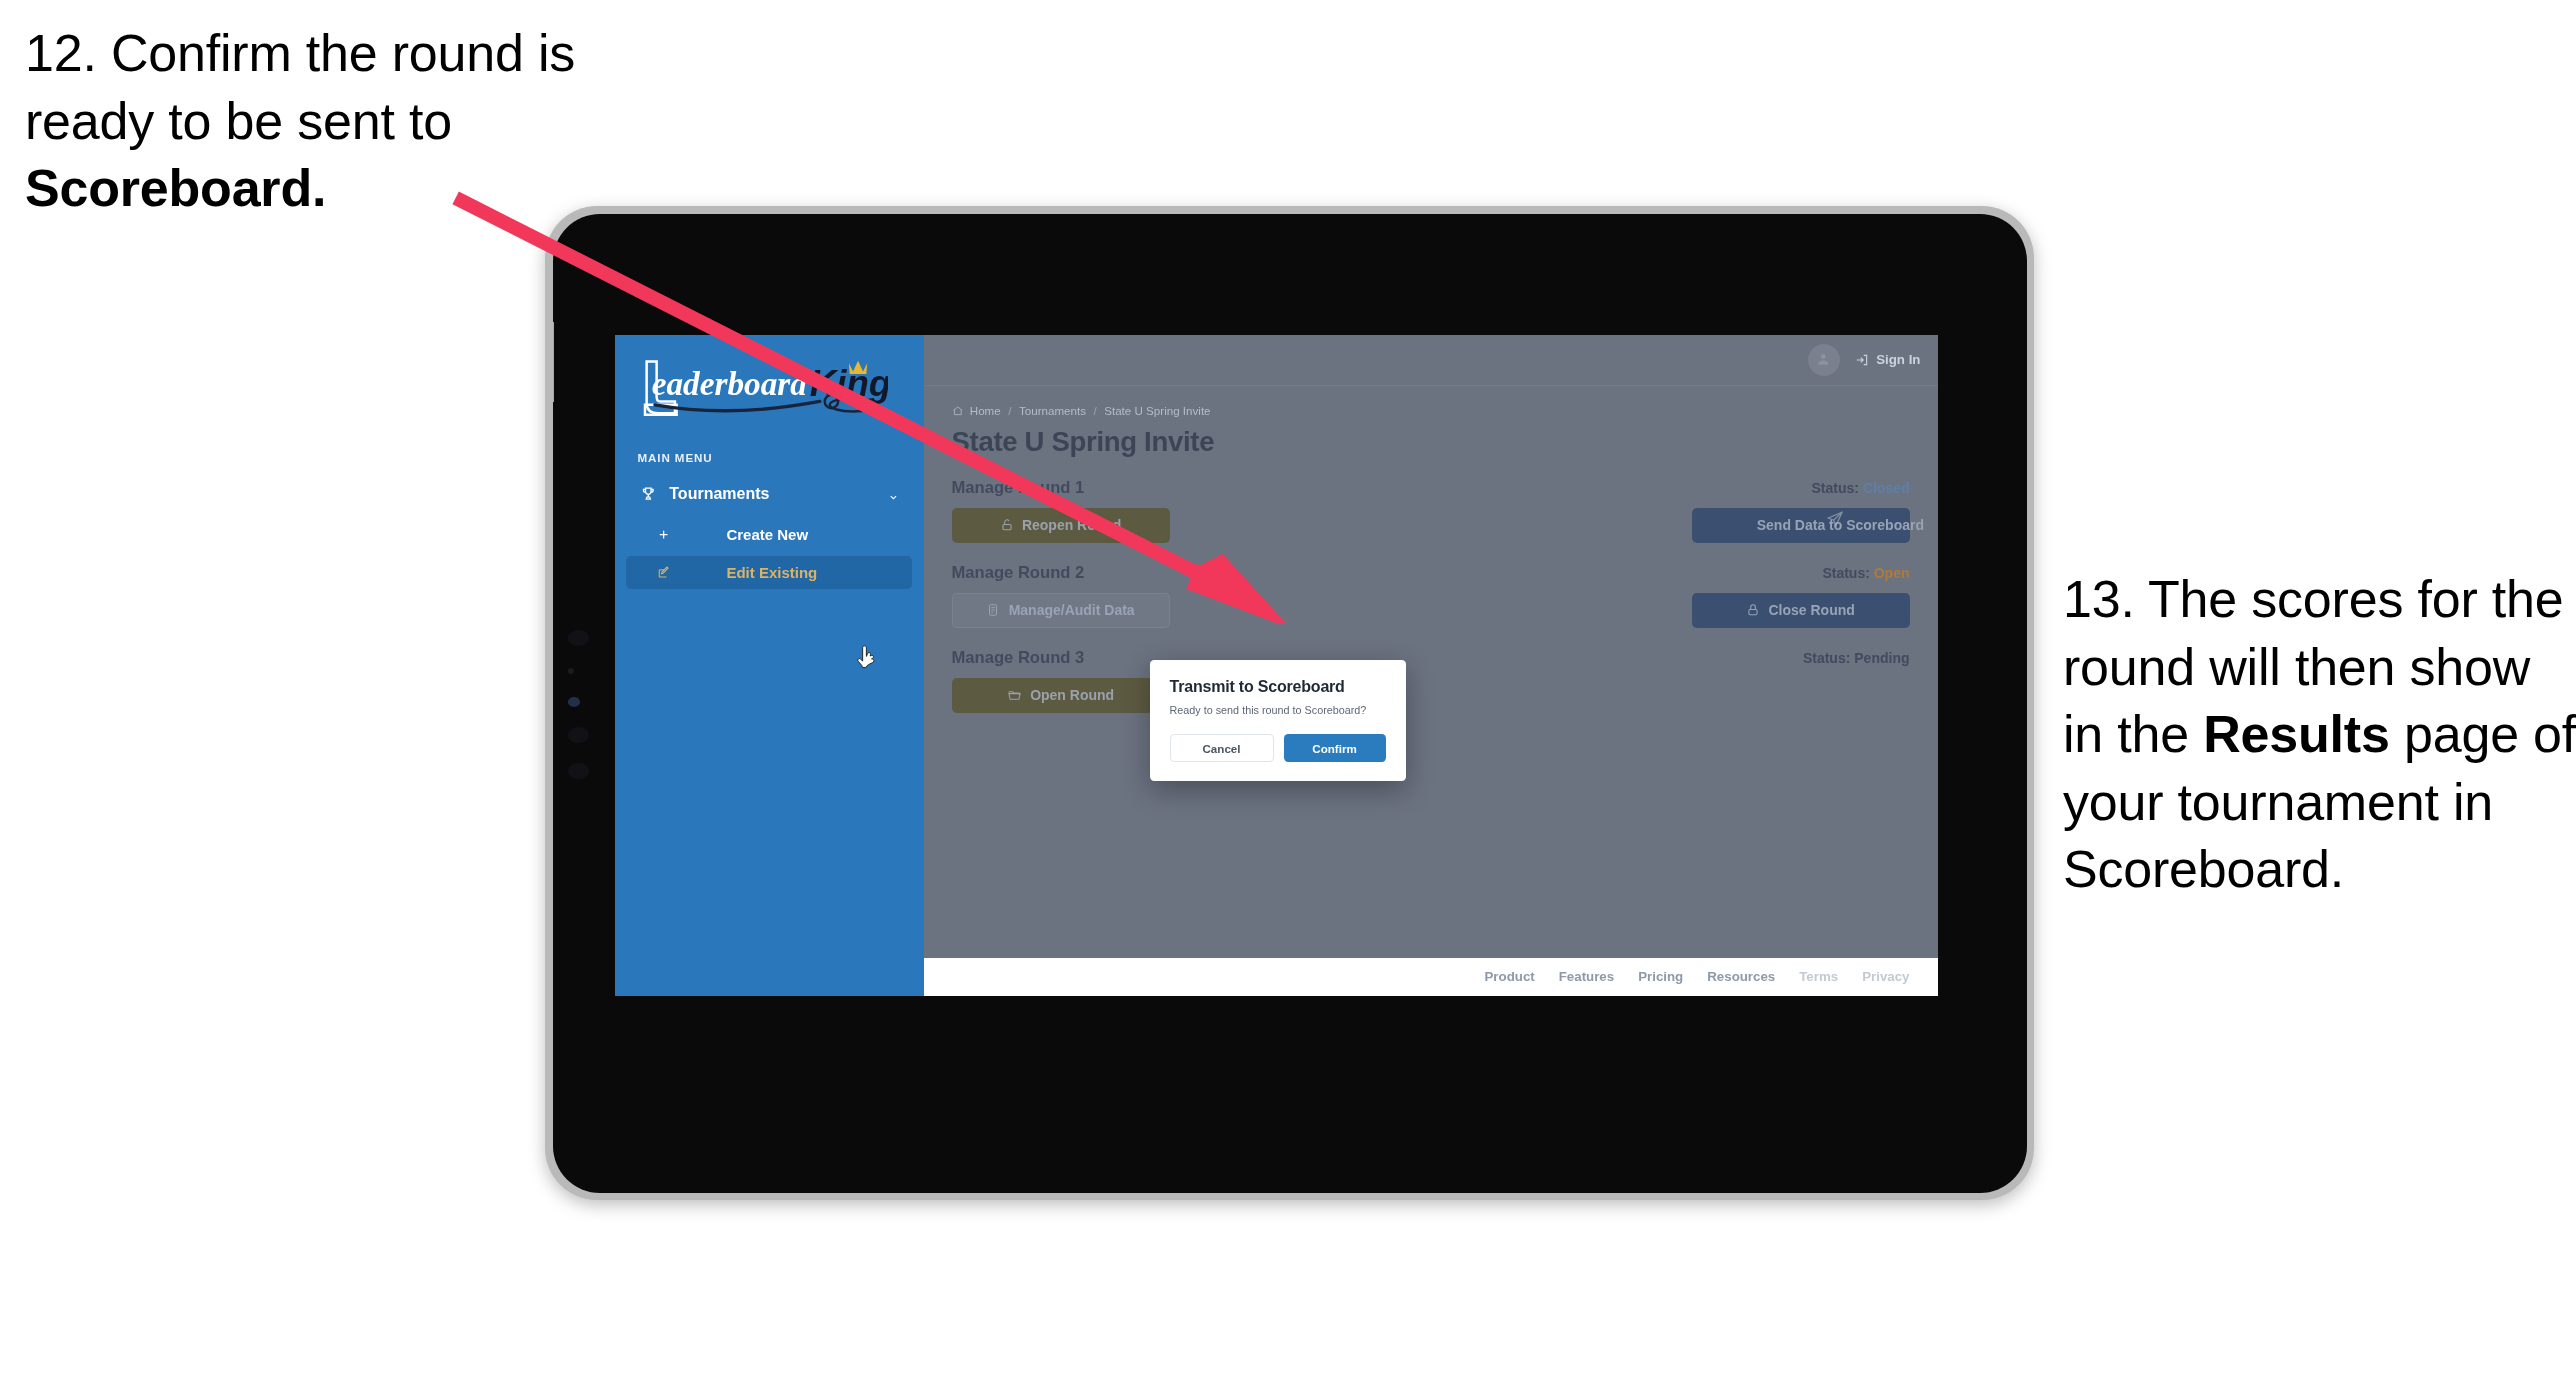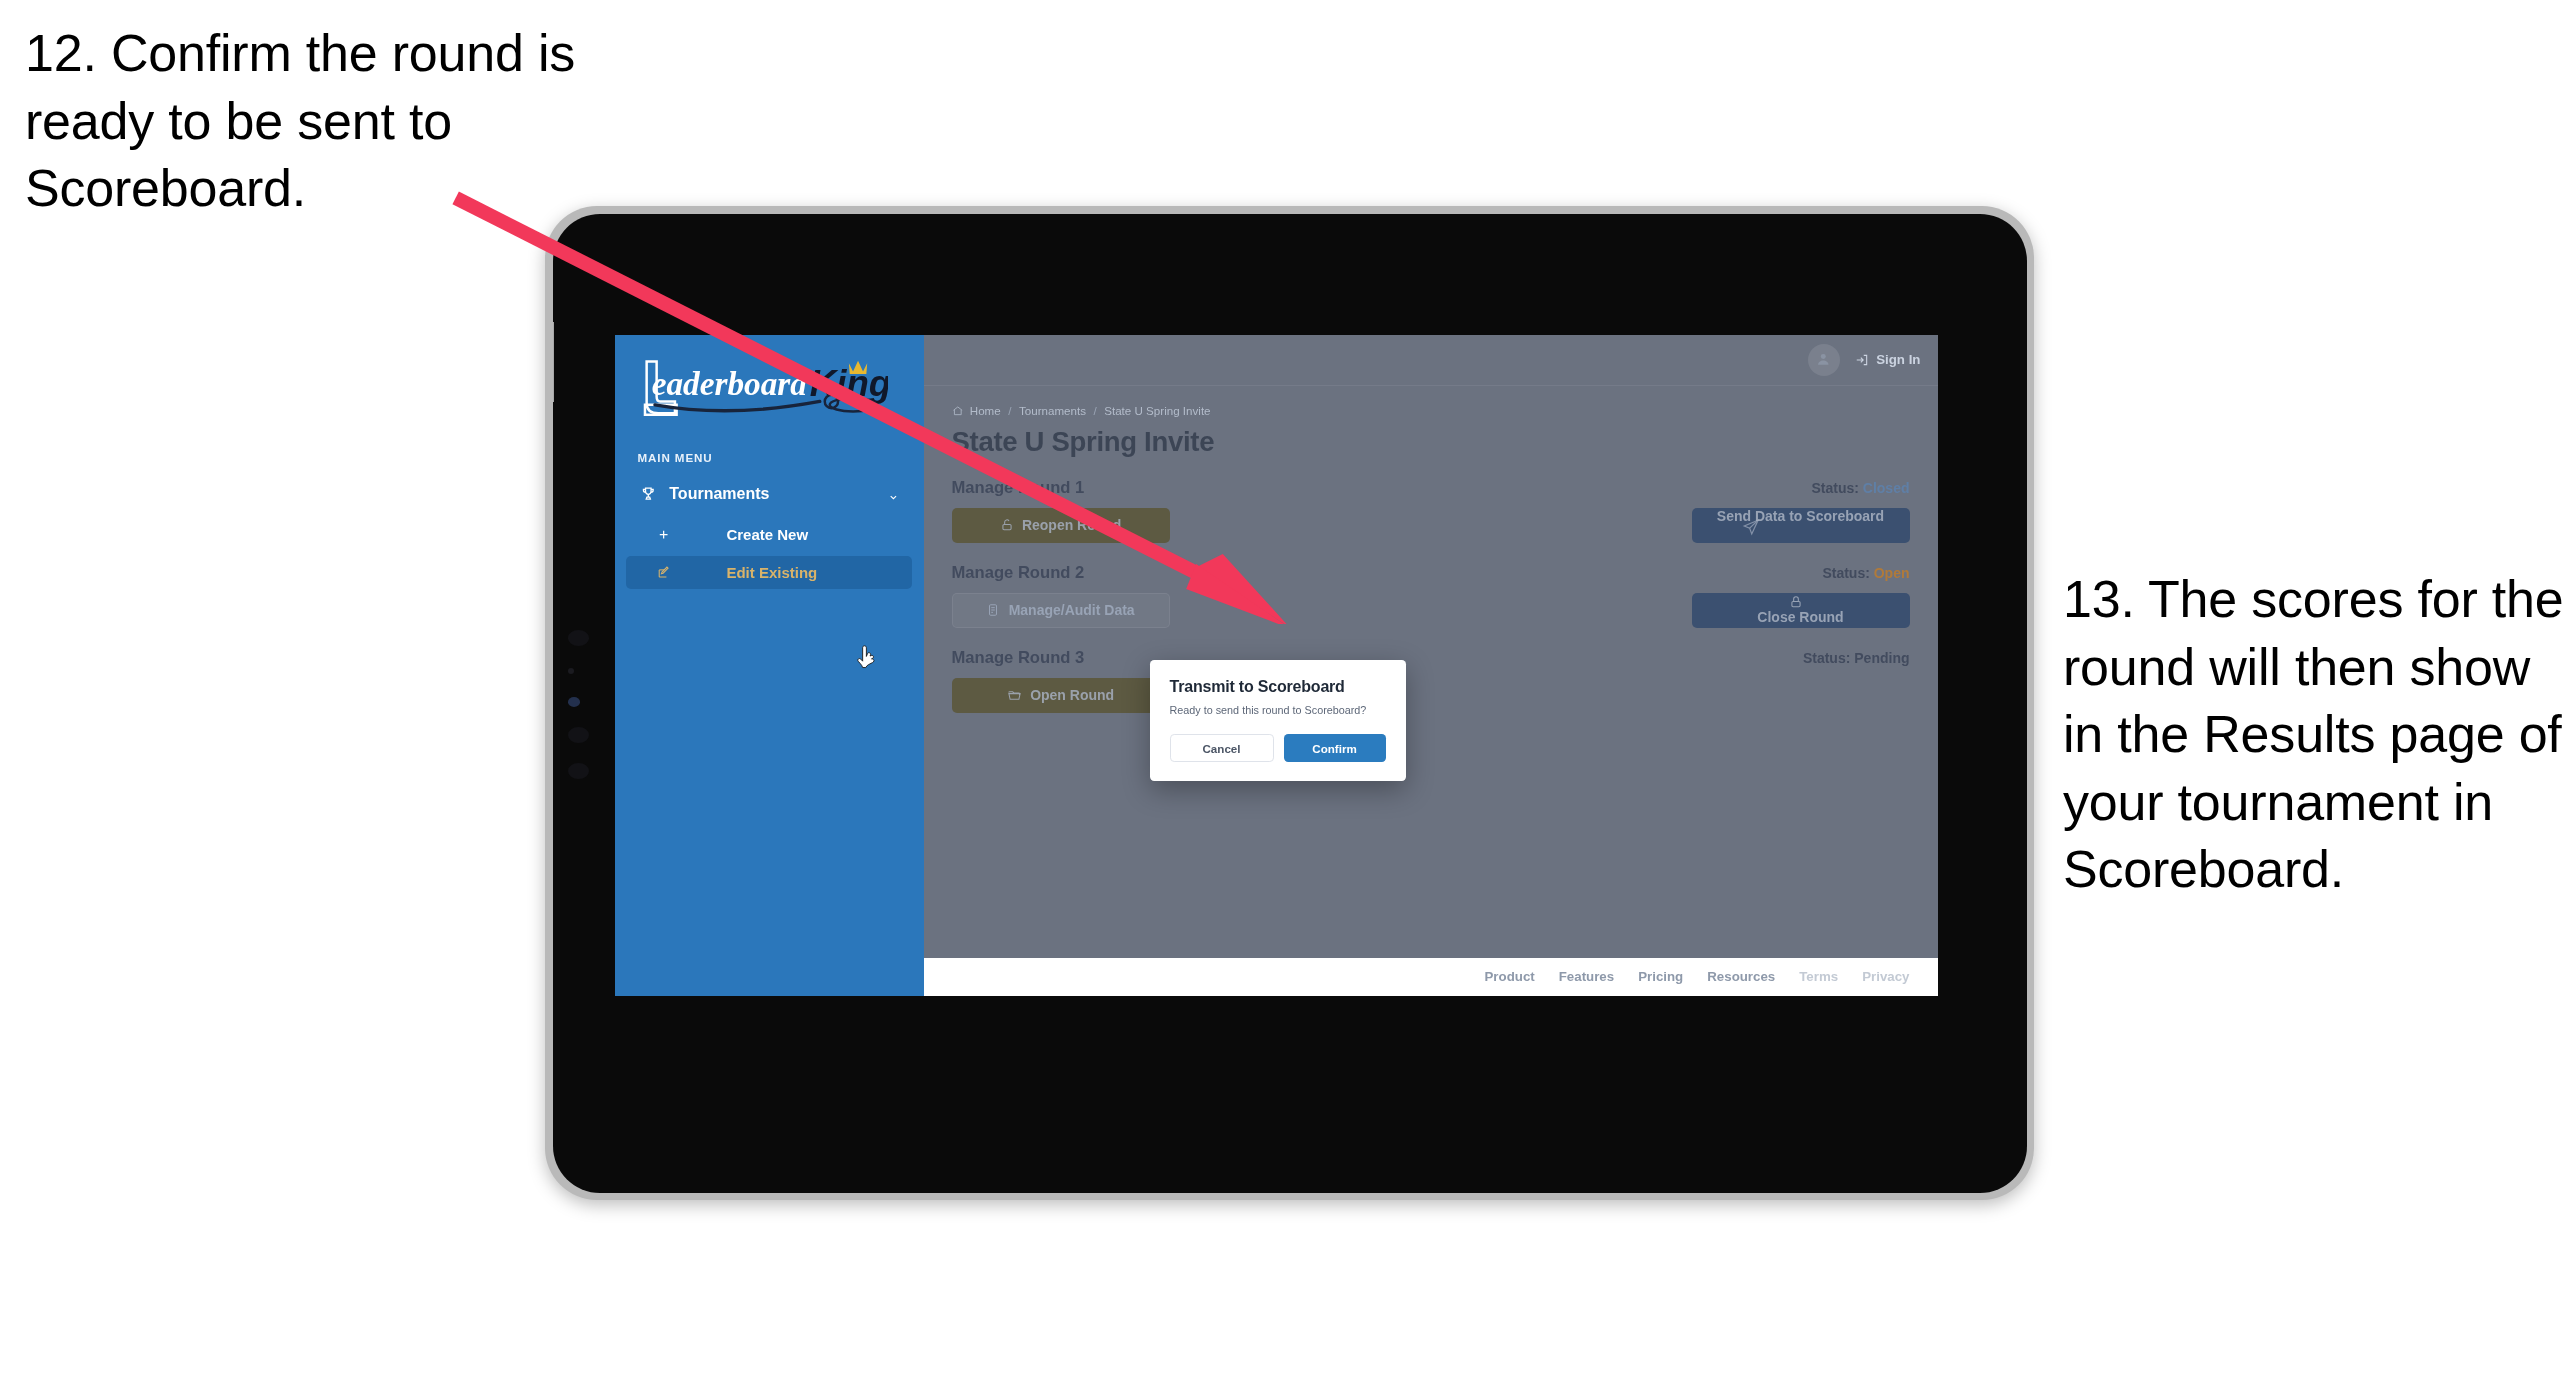--- a/index.html
+++ b/index.html
@@ -25,21 +25,21 @@
   #caption-left {
     left: 25px; top: 20px;
     width: 632px;
     font-size: 52px;
   }
   #caption-right {
     left: 2063px; top: 566px;
     width: 516px;
     font-size: 52px;
   }
-  .caption b { font-weight: 400; }
+  .caption b { font-weight: 700; }
 
   
   #arrow-annotation {
     position: absolute;
     left: 449px; top: 191px;
     width: 857px; height: 433px;
     pointer-events: none;
   }
 
   
@@ -229,21 +229,21 @@
     height: 35px;
     min-width: 218px;
     border-radius: 5px;
     display: inline-flex; align-items: center; justify-content: center;
     font-size: 14px; font-weight: 700;
     padding: 0 15px;
     box-sizing: border-box;
   }
   .btn .nav-icon { margin-right: 8.3px; display:inline-flex; align-items:center; }
   .btn-olive { background: #5d5a42; color: #9aa1ab; }
-  .btn-navy  { background: #3b5070; color: #98a3b5; flex-direction: column; }
+  .btn-navy  { background: #3b5070; color: #98a3b5; }
   .btn-ghost { background: rgba(255,255,255,0.045); color: #98a3b5;
                border: 0.8px solid rgba(255,255,255,0.07); }
 
   #app-footer {
     flex: 0 0 38px;
     background: #ffffff;
     display: flex; align-items: center; justify-content: flex-end;
     padding-right: 28px;
   }
   #app-footer .foot-link {

